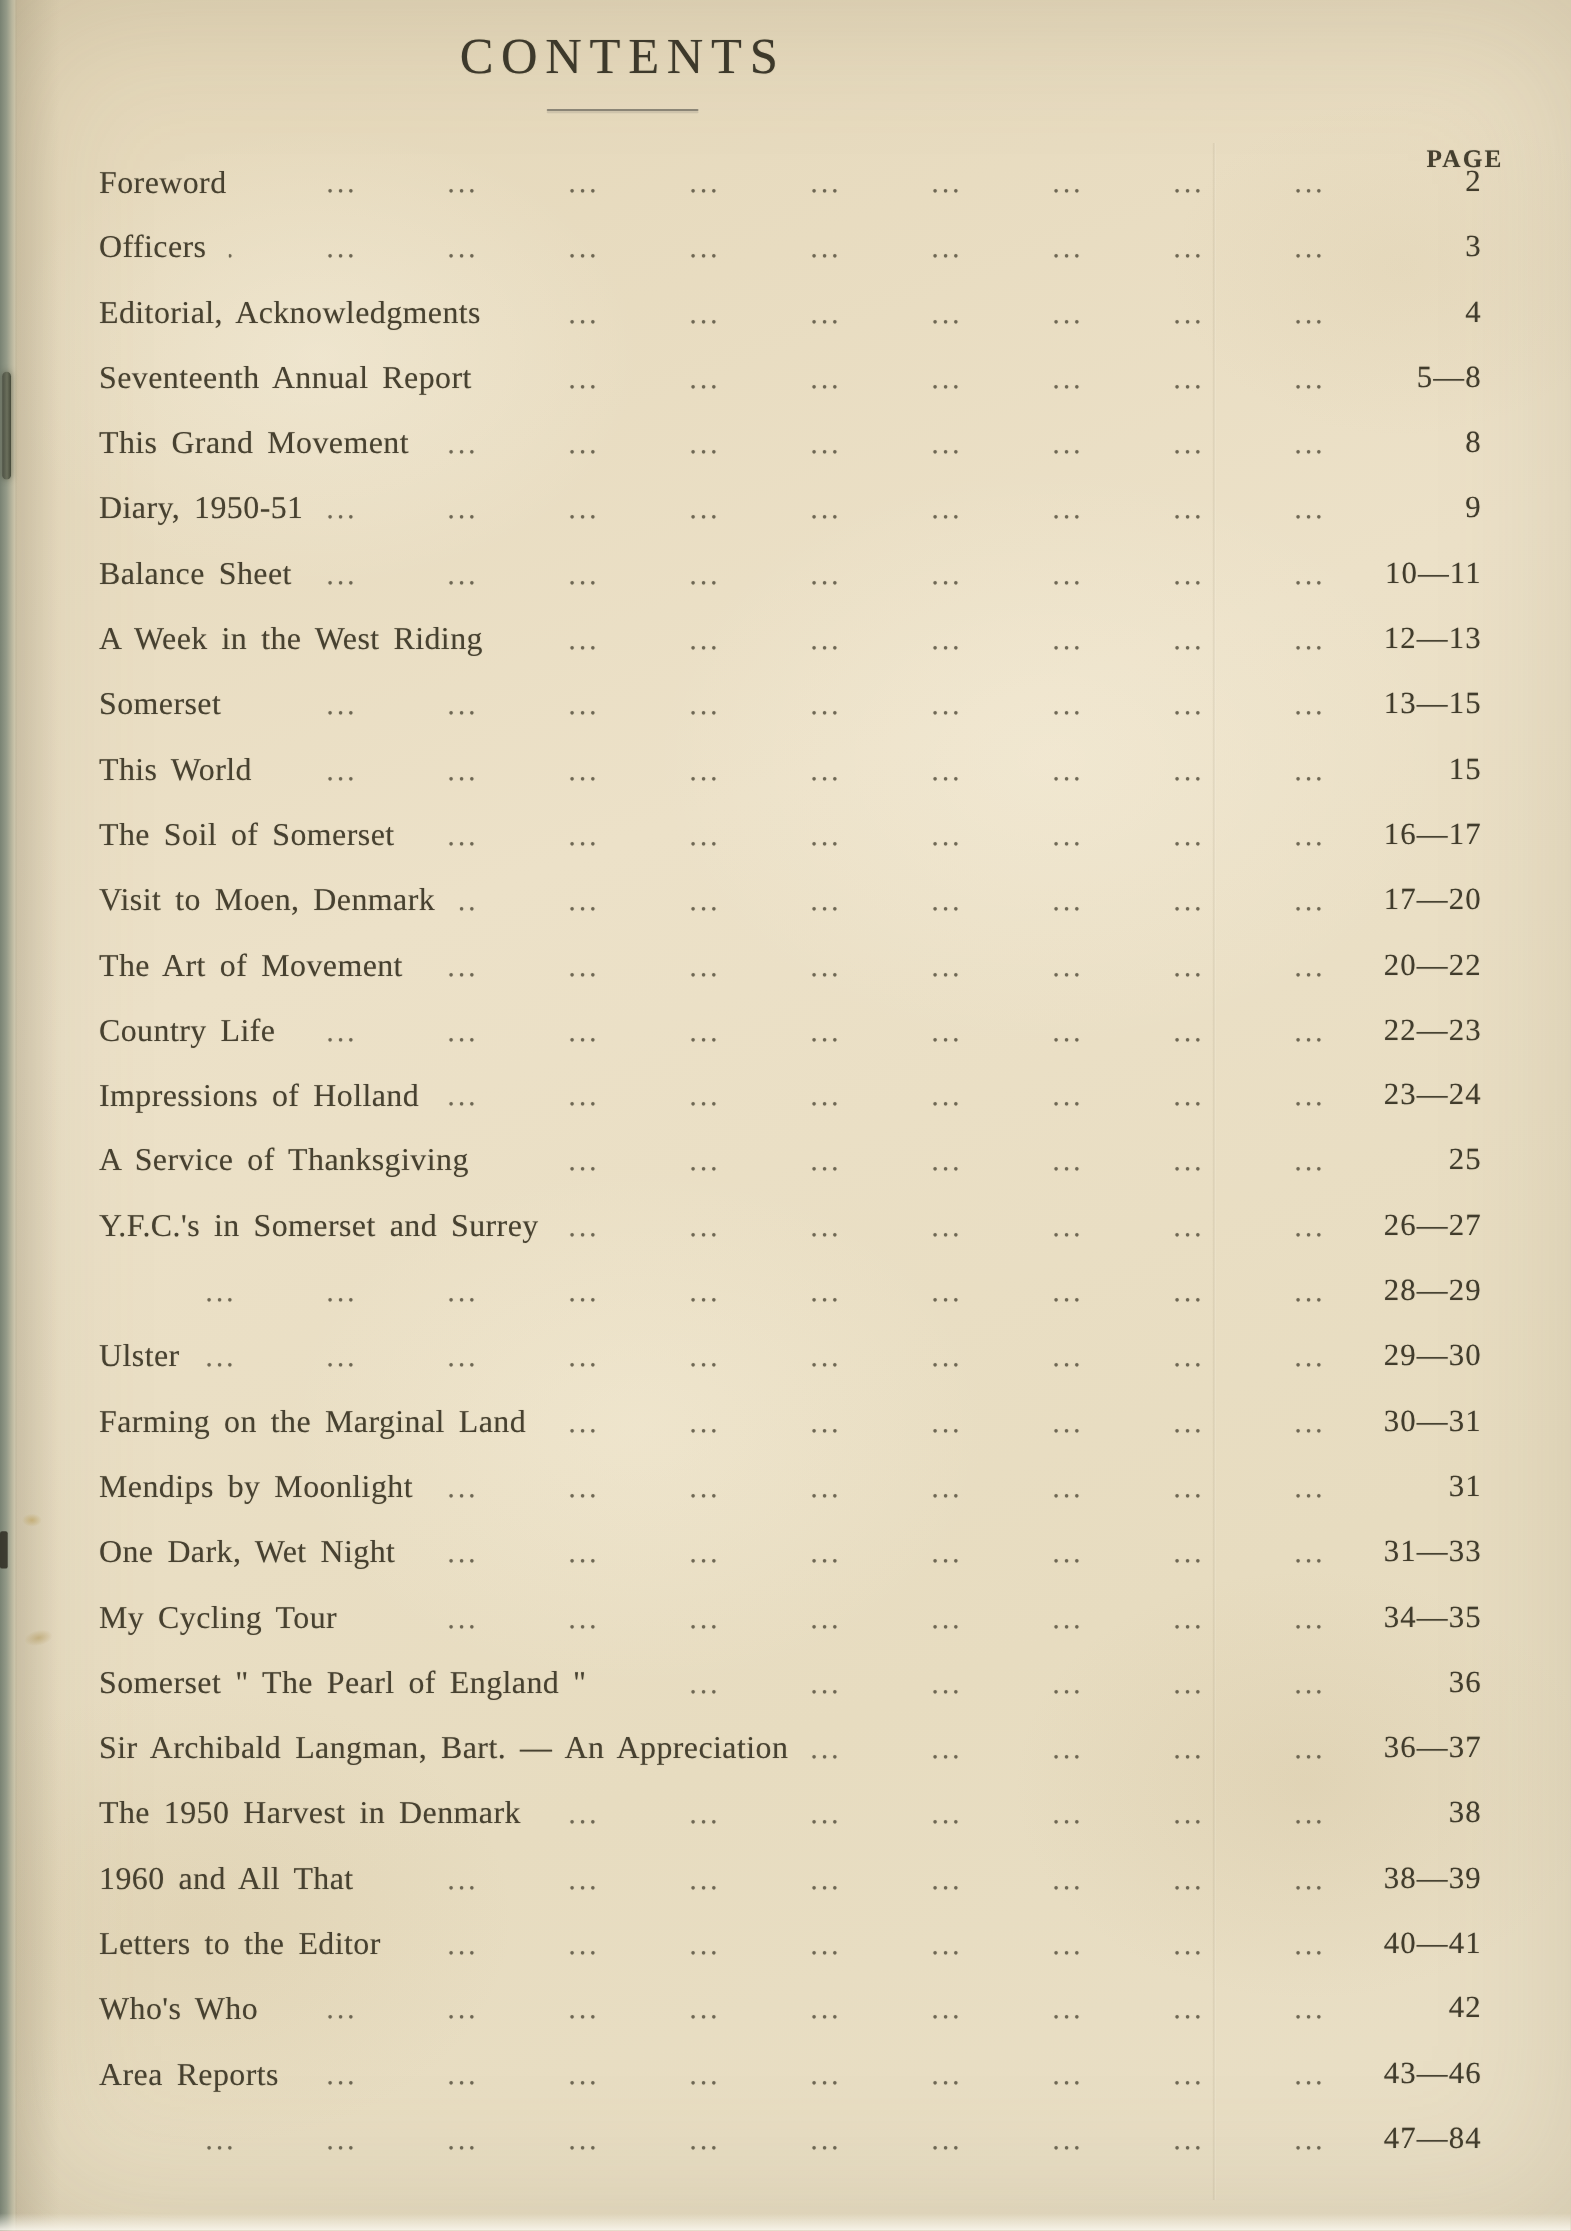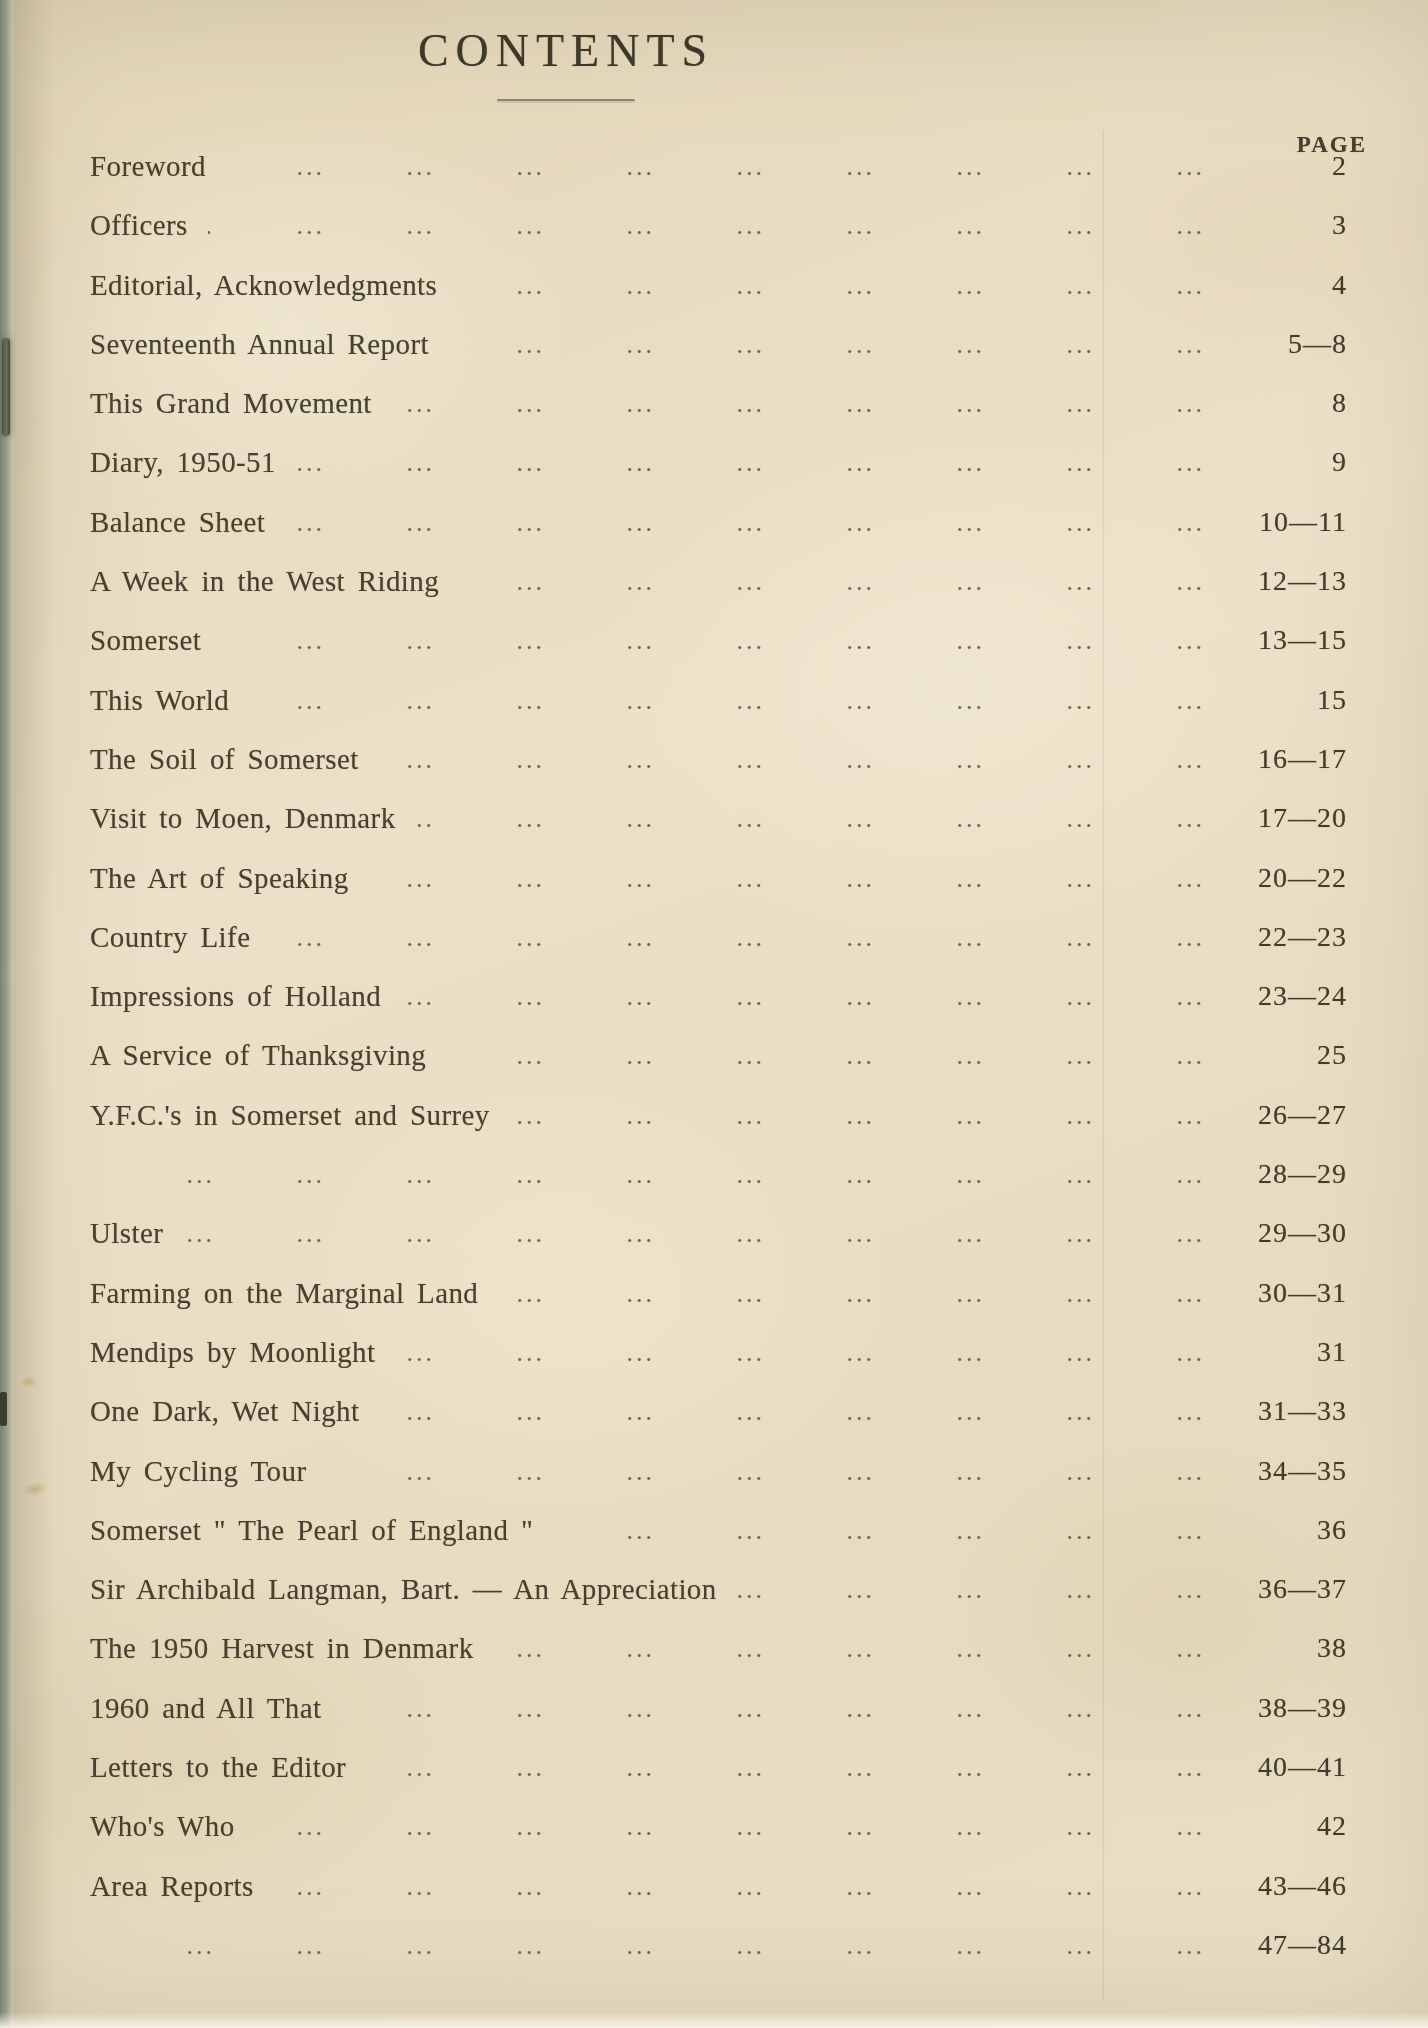--- a/index.html
+++ b/index.html
@@ -171,21 +171,21 @@
     <span class="entry-title">The Soil of Somerset</span>
     <span class="leader" aria-hidden="true">... ... ... ... ... ... ... ... ... ... ... ...</span>
     <span class="entry-pages">16—17</span>
   </div>
       <div class="toc-row">
     <span class="entry-title">Visit to Moen, Denmark</span>
     <span class="leader" aria-hidden="true">... ... ... ... ... ... ... ... ... ... ... ...</span>
     <span class="entry-pages">17—20</span>
   </div>
       <div class="toc-row">
-    <span class="entry-title">The Art of Speaking</span>
+    <span class="entry-title">The Art of Movement</span>
     <span class="leader" aria-hidden="true">... ... ... ... ... ... ... ... ... ... ... ...</span>
     <span class="entry-pages">20—22</span>
   </div>
       <div class="toc-row">
     <span class="entry-title">Country Life</span>
     <span class="leader" aria-hidden="true">... ... ... ... ... ... ... ... ... ... ... ...</span>
     <span class="entry-pages">22—23</span>
   </div>
       <div class="toc-row">
     <span class="entry-title">Impressions of Holland</span>

